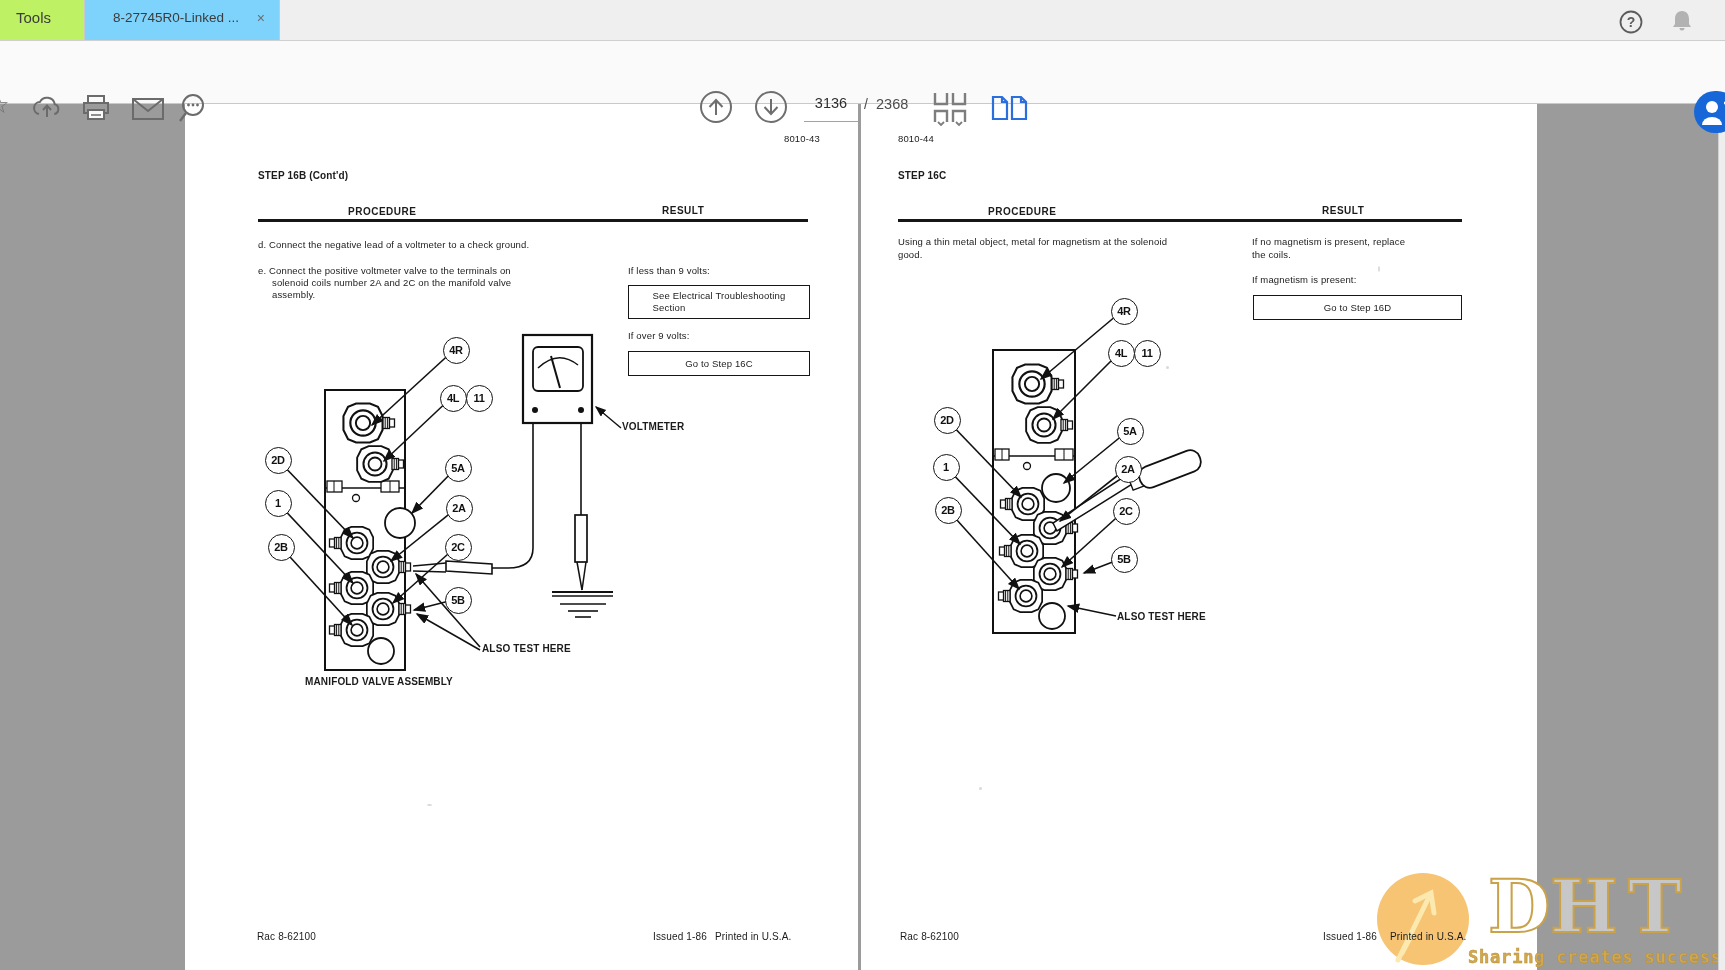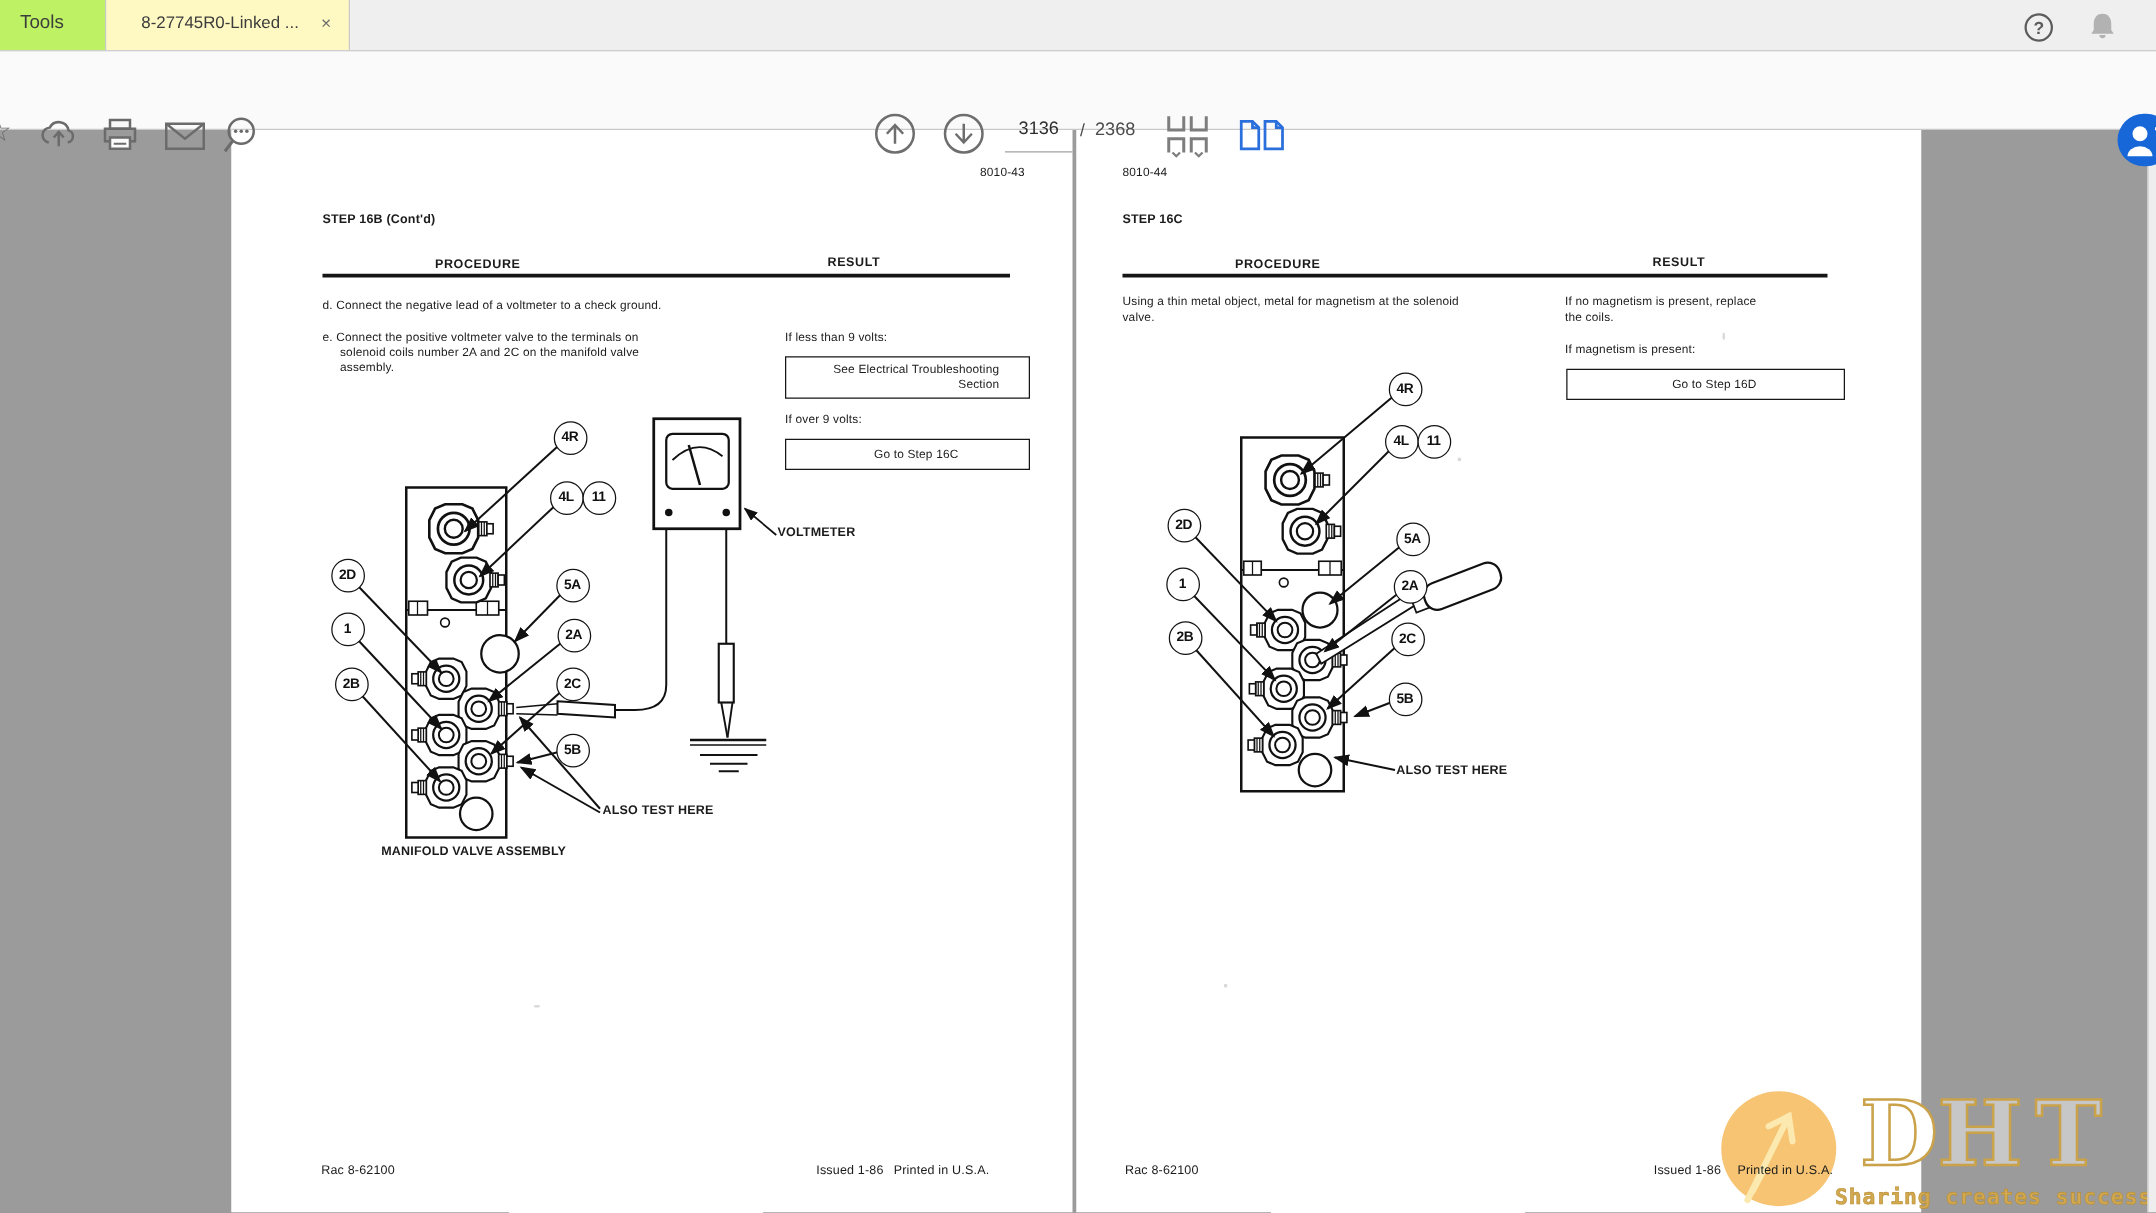--- a/index.html
+++ b/index.html
@@ -5,40 +5,40 @@
   html,body{margin:0;padding:0;}
   body{
     width:1725px;height:970px;position:relative;overflow:hidden;
     font-family:"Liberation Sans", sans-serif;background:#9b9b9b;
     -webkit-font-smoothing:antialiased;
   }
   
   .tabbar{position:absolute;left:0;top:0;width:1725px;height:40px;background:#efefef;border-bottom:1px solid #cfcfcf;z-index:30;}
   .tab-tools{position:absolute;left:0;top:0;width:84px;height:40px;background:#bef264;}
   .tab-tools span{position:absolute;left:16px;top:9px;font-size:15px;color:#3c3c3c;}
-  .tab-active{position:absolute;left:84px;top:0;width:194px;height:40px;background:#fef9c3;border-left:1px solid #c9c9c9;border-right:1px solid #c9c9c9;}
+  .tab-active{position:absolute;left:84px;top:0;width:194px;height:40px;background:#7dd3fc;border-left:1px solid #c9c9c9;border-right:1px solid #c9c9c9;}
   .tab-active .tab-label{position:absolute;left:28px;top:10px;font-size:13.5px;color:#3c3c3c;white-space:nowrap;}
   .tab-close{position:absolute;right:14px;top:10px;font-size:14px;color:#6d6d6d;cursor:default;}
   .tb-iconbtn{position:absolute;top:0;}
   .toolbar{position:absolute;left:0;top:41px;width:1725px;height:62px;background:#fafafa;border-bottom:1px solid #c9c9c9;z-index:30;}
   .ticon{position:absolute;top:52px;color:#6b6b6b;}
   .pgnum{position:absolute;left:806px;top:54px;width:50px;text-align:center;font-size:14.5px;color:#2e2e2e;}
   .pgnum-line{position:absolute;left:804px;top:80px;width:54px;height:1px;background:#a3a3a3;}
   .pgsep{position:absolute;left:864px;top:55px;font-size:14px;color:#4c4c4c;}
   .pgtotal{position:absolute;left:876px;top:55px;font-size:14.5px;color:#4c4c4c;}
   .person-btn{position:absolute;left:1694px;top:50px;width:44px;height:42px;border-radius:21px;background:#1767d9;}
   
   .doc{position:absolute;left:0;top:104px;width:1725px;height:866px;background:#9b9b9b;z-index:1;}
   .page{position:absolute;top:104px;background:#ffffff;z-index:2;}
   .scrollbar{position:absolute;left:1718px;top:104px;width:7px;height:866px;background:#eeeeee;border-left:1px solid #d2d2d2;z-index:25;}
   .pg-text{position:absolute;font-size:9.5px;letter-spacing:.15px;color:#1b1b1b;white-space:pre;z-index:6;}
   .b{font-weight:bold;}
   .small{font-size:10px;}
   .rule{position:absolute;height:2.5px;background:#161616;z-index:6;}
-  .rbox{position:absolute;border:1.8px solid #161616;background:#fff;z-index:6;display:flex;align-items:center;justify-content:center;text-align:right;padding-left:14px;}
+  .rbox{position:absolute;border:1.8px solid #161616;background:#fff;z-index:6;display:flex;align-items:center;justify-content:center;text-align:left;}
   .rbox .inner{font-size:9.5px;color:#1b1b1b;line-height:12px;letter-spacing:.15px;}
   .callout{position:absolute;width:25px;height:25px;border:1.7px solid #141414;border-radius:50%;background:#fff;
     display:flex;align-items:center;justify-content:center;font-weight:bold;font-size:11px;color:#111;z-index:8;letter-spacing:-.3px;}
   .dsvg{position:absolute;z-index:5;}
   .speck{position:absolute;background:#d9d9d9;border-radius:50%;z-index:4;}
   .wm{position:absolute;z-index:7;}
   .wm-slogan{font-family:"DejaVu Sans Mono", monospace;font-weight:bold;}
 </style>
 </head>
 <body>
@@ -166,21 +166,21 @@
 <div class="pg-text small" style="left:257px;top:931px">Rac 8-62100</div>
 <div class="pg-text small" style="left:653px;top:931px">Issued 1-86</div>
 <div class="pg-text small" style="left:715px;top:931px">Printed in U.S.A.</div>
 
 <div class="pg-text" style="left:898px;top:133px">8010-44</div>
 <div class="pg-text b" style="left:898px;top:170px;font-size:10px">STEP 16C</div>
 <div class="pg-text b" style="left:988px;top:206px;font-size:10px;letter-spacing:.5px">PROCEDURE</div>
 <div class="pg-text b" style="left:1322px;top:205px;font-size:10px;letter-spacing:.5px">RESULT</div>
 <div class="rule" style="left:898px;top:219px;width:564px"></div>
 <div class="pg-text" style="left:898px;top:236px">Using a thin metal object, metal for magnetism at the solenoid</div>
-<div class="pg-text" style="left:898px;top:249px">valve.</div>
+<div class="pg-text" style="left:898px;top:249px">good.</div>
 <div class="pg-text" style="left:1252px;top:236px">If no magnetism is present, replace</div>
 <div class="pg-text" style="left:1252px;top:249px">the coils.</div>
 <div class="pg-text" style="left:1252px;top:274px">If magnetism is present:</div>
 <div class="rbox" style="left:1253px;top:295px;width:207px;height:23px">
   <div class="inner">Go to Step 16D</div>
 </div>
 <div class="pg-text b small" style="left:1117px;top:611px">ALSO TEST HERE</div>
 <div class="pg-text small" style="left:900px;top:931px">Rac 8-62100</div>
 <div class="pg-text small" style="left:1323px;top:931px;z-index:9">Issued 1-86</div>
 <div class="pg-text small" style="left:1390px;top:931px;z-index:9">Printed in U.S.A.</div>

